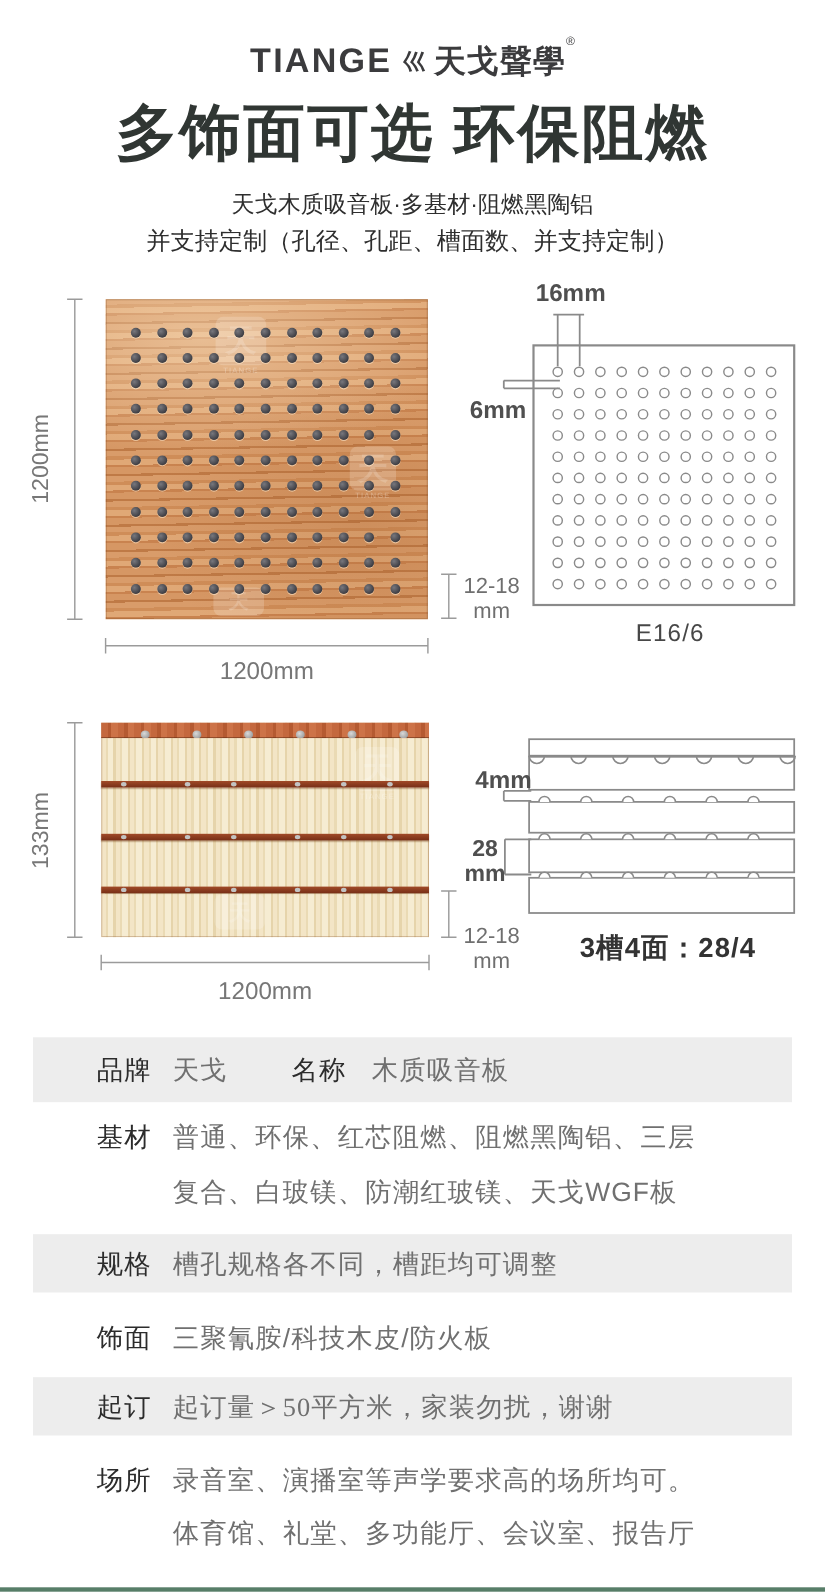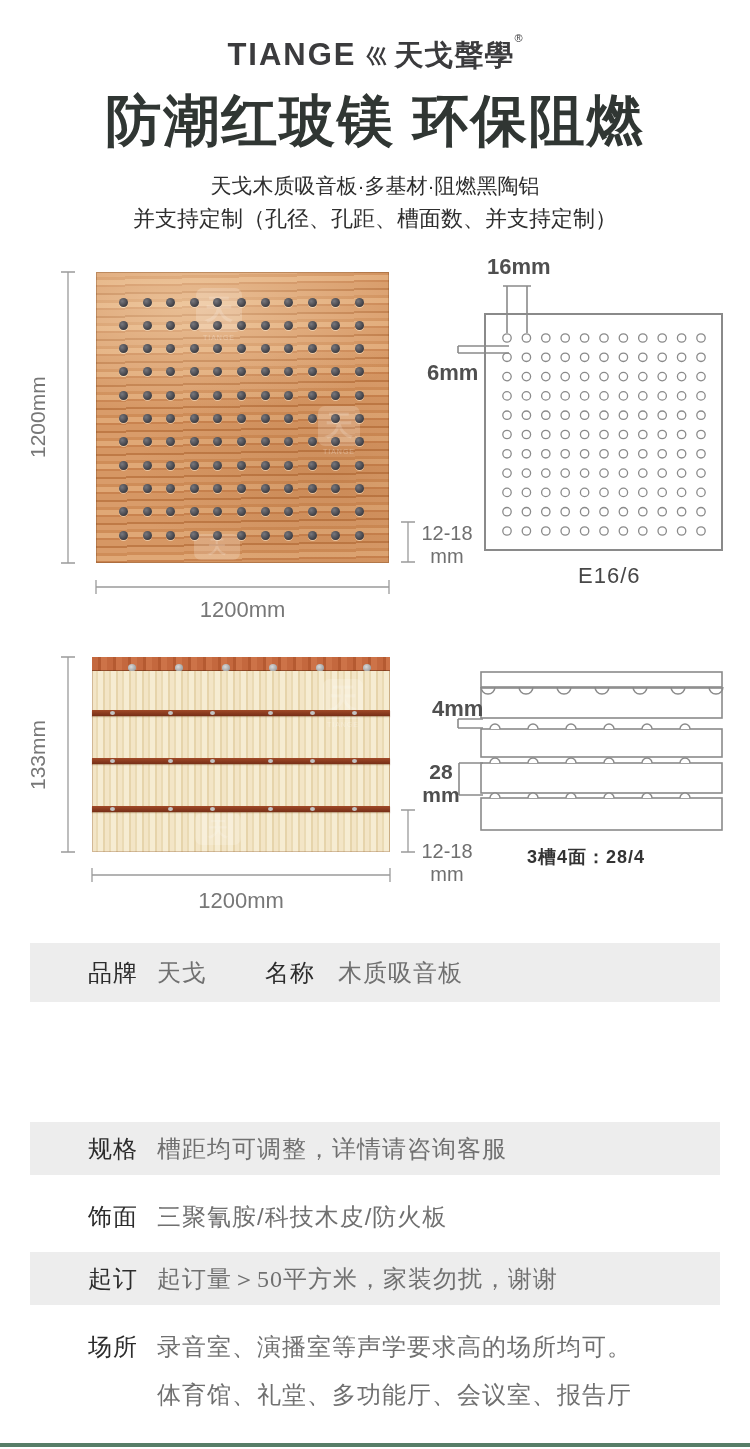--- a/index.html
+++ b/index.html
@@ -58,40 +58,40 @@
     align-items:center; justify-content:center; }
   .wm .wm-glyph { font-size:28px; color:rgba(255,255,255,.95); font-weight:bold; }
   .wm .wm-text { font-size:7px; letter-spacing:1px; color:rgba(255,255,255,.9); margin-top:2px; }
 
   
   .dim { position:absolute; color:#777; font-size:21px; white-space:nowrap; }
   .dim-vert { transform:rotate(-90deg); transform-origin:center; }
   .thick { position:absolute; color:#6f6f6f; font-size:20px; text-align:center; line-height:23px; white-space:nowrap; }
   .dlabel { position:absolute; color:#4f4f4f; font-size:22px; font-weight:600; white-space:nowrap; }
   .caption1 { position:absolute; color:#474747; font-size:22px; letter-spacing:1px; }
-  .caption2 { position:absolute; color:#333; font-size:18px; font-weight:600; letter-spacing:1px; white-space:nowrap; }
+  .caption2 { position:absolute; color:#333; font-size:25px; font-weight:600; letter-spacing:1px; white-space:nowrap; }
 
   
   .trow { position:absolute; left:30px; width:690px; }
   .trow.shaded { background:#ededed; }
   .tlabel { position:absolute; left:58px; font-size:24px; color:#2c2c2c; letter-spacing:1px; white-space:nowrap; }
   .tvalue { position:absolute; left:127px; font-size:24px; color:#707070; letter-spacing:1px; white-space:nowrap; }
   .center-v { top:50%; transform:translateY(-50%); }
 
   .green-bar { position:absolute; left:0; top:1443px; width:750px; height:4px; }
 </style>
 </head>
 <body>
 
 <div class="page">
 
   <div class="logo-row">
     <span class="logo-latin">TIANGE</span><span class="logo-mark">巛</span><span class="logo-cn">天戈聲學</span><span class="logo-reg">®</span>
   </div>
-  <div class="main-title">防潮红玻镁  环保阻燃</div>
+  <div class="main-title">多饰面可选  环保阻燃</div>
   <div class="sub1">天戈木质吸音板·多基材·阻燃黑陶铝</div>
   <div class="sub2">并支持定制（孔径、孔距、槽面数、并支持定制）</div>
 
   <div class="panel1" id="panel1">
     <div class="wm" style="left:100px; top:16px;">
       <div class="wm-box" style="width:46px;height:44px;">
           <span class="wm-glyph">天</span>
         </div>
       <div class="wm-text">TIANGE</div>
     </div>
@@ -484,24 +484,31 @@
   </div>
   <div class="caption2" style="left:527px; top:845px;">3槽4面：28/4</div>
 
   <div class="trow shaded" style="top:943px; height:59px;">
     <span class="tlabel center-v">品牌</span>
     <span class="tvalue center-v">天戈</span>
     <span class="tlabel center-v" style="left:235px;">名称</span>
     <span class="tvalue center-v" style="left:308px;">木质吸音板</span>
   </div>
 
+  <div class="trow" style="top:1002px; height:120px;">
+    <span class="tlabel" style="top:8px; line-height:50px;">基材</span>
+    <div class="tvalue" style="top:8px; line-height:50px;">
+      <div>普通、环保、红芯阻燃、阻燃黑陶铝、三层</div>
+      <div>复合、白玻镁、防潮红玻镁、天戈WGF板</div>
+    </div>
+  </div>
 
   <div class="trow shaded" style="top:1122px; height:53px;">
     <span class="tlabel center-v">规格</span>
-    <span class="tvalue center-v">槽距均可调整，详情请咨询客服</span>
+    <span class="tvalue center-v">槽孔规格各不同，槽距均可调整</span>
   </div>
 
   <div class="trow" style="top:1190px; height:54px;">
     <span class="tlabel center-v">饰面</span>
     <span class="tvalue center-v">三聚氰胺/科技木皮/防火板</span>
   </div>
 
   <div class="trow shaded" style="top:1252px; height:53px;font-family:Liberation Serif, serif;">
     <span class="tlabel center-v">起订</span>
     <span class="tvalue center-v">起订量＞50平方米，家装勿扰，谢谢</span>

